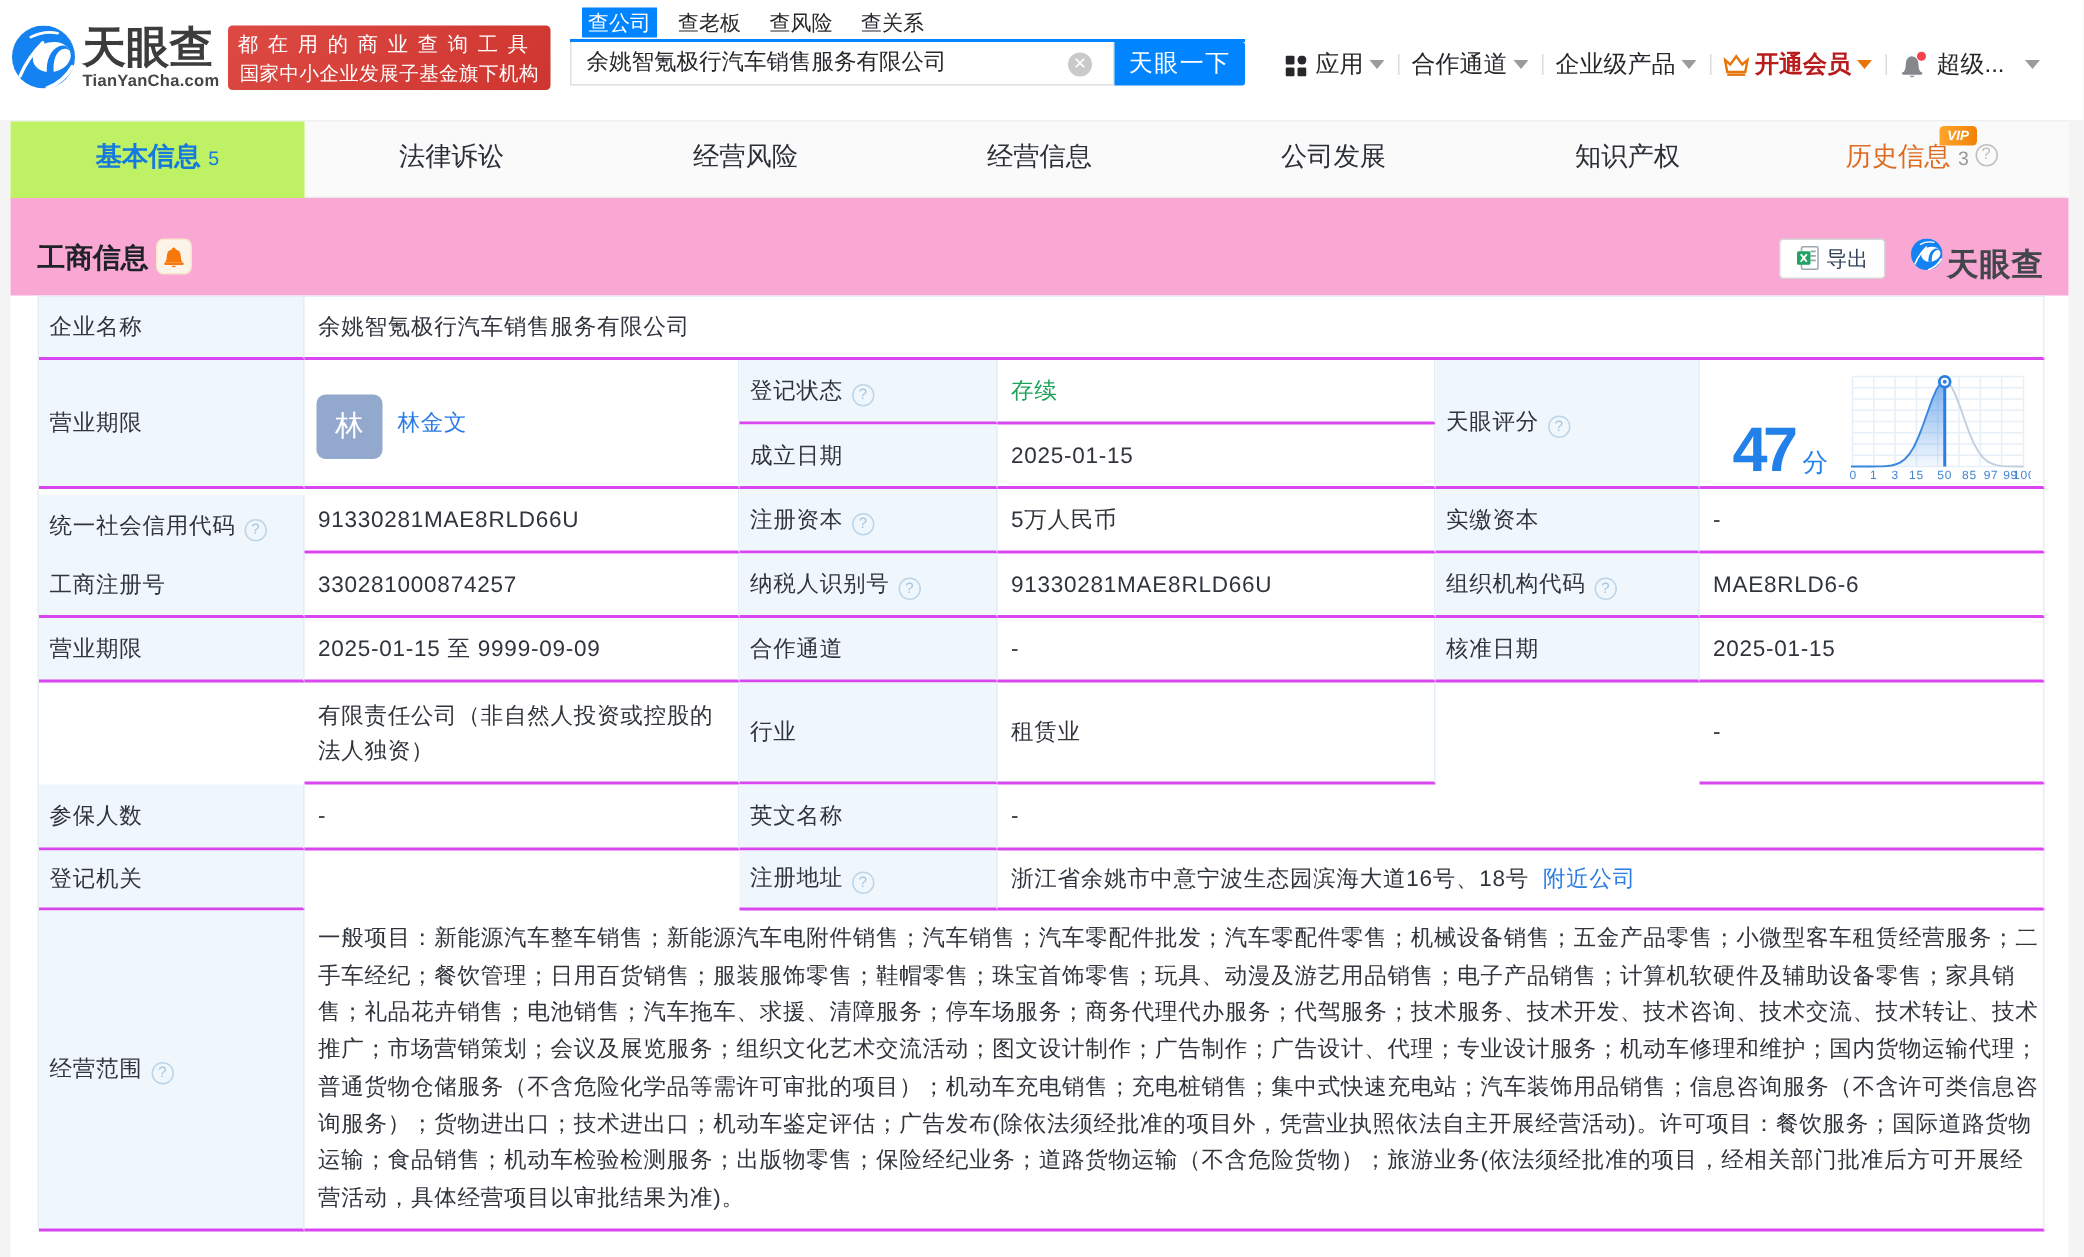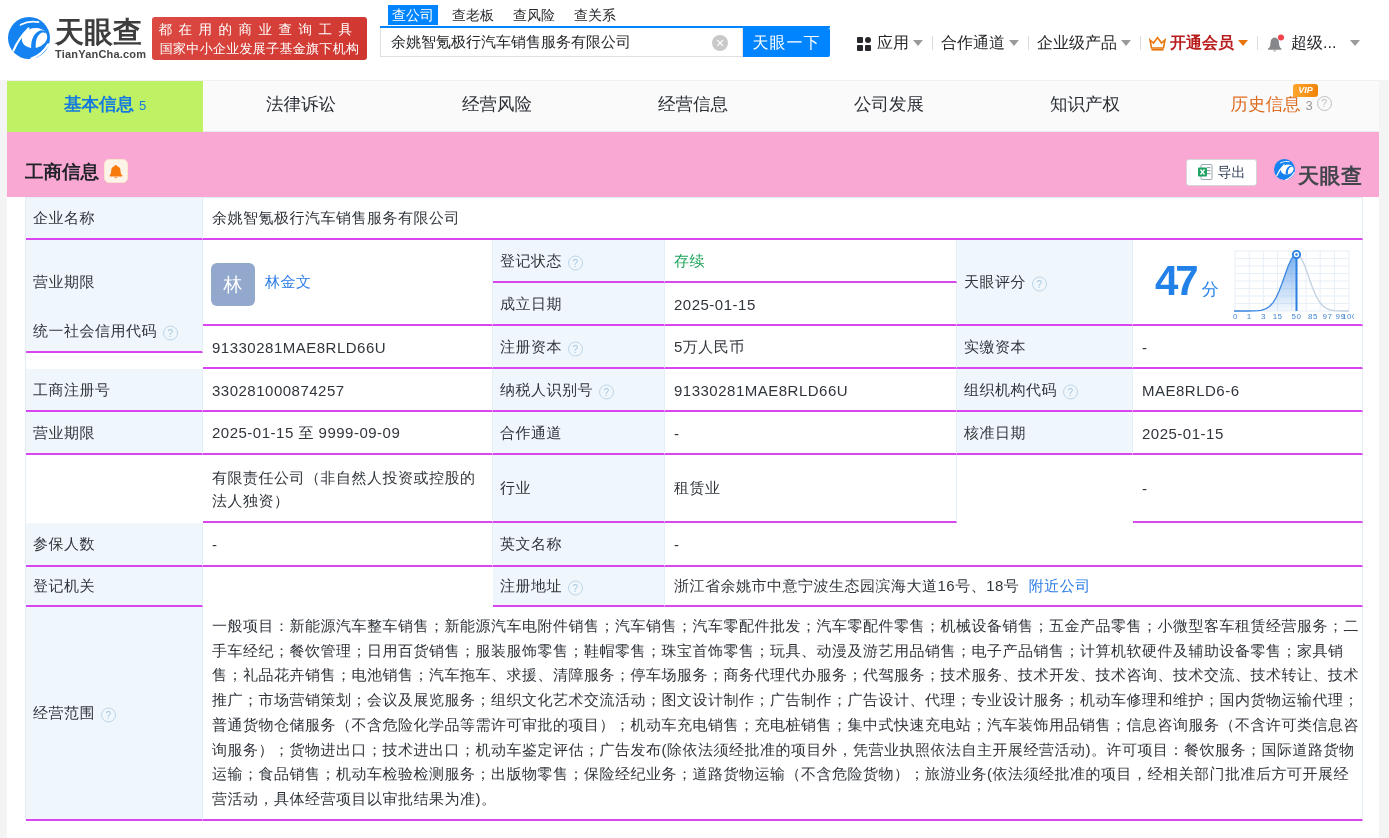--- a/index.html
+++ b/index.html
@@ -152,21 +152,21 @@
 <div class="cell lblc" style="left:467px;top:85px;width:172px;height:43px">
         <div class="in">成立日期</div>
       </div>
 <div class="cell " style="left:639px;top:85px;width:292px;height:43px">
         <div class="in">2025-01-15</div>
       </div>
 <div class="cell lblc" style="left:931px;top:42px;width:176px;height:86px">
         <div class="in">天眼评分<span class="qm2">?</span></div>
       </div>
 <div class="cell " style="left:1107px;top:42px;width:230px;height:86px">
-        <div style="position:absolute;left:22px;top:22px;font-size:42px;font-weight:bold;color:#2181e8;line-height:38px;letter-spacing:-3px">47<span style="font-size:17px;font-weight:normal;margin-left:6px;letter-spacing:0">分</span></div>
+        <div style="position:absolute;left:22px;top:41px;font-size:42px;font-weight:bold;color:#2181e8;line-height:38px;letter-spacing:-3px">47<span style="font-size:17px;font-weight:normal;margin-left:6px;letter-spacing:0">分</span></div>
 <svg style="position:absolute;left:99px;top:9px" width="122" height="73" viewBox="0 0 122 73">
 <g stroke="#e7eff7" stroke-width="1">
 <path d="M3 2 H117 M3 9.5 H117 M3 17 H117 M3 24.5 H117 M3 32 H117 M3 39.5 H117 M3 47 H117 M3 54.5 H117 M3 62 H117"></path>
 <path d="M3 2 V62 M17.2 2 V62 M31.4 2 V62 M45.6 2 V62 M59.8 2 V62 M74 2 V62 M88.2 2 V62 M102.4 2 V62 M117 2 V62"></path>
 </g>
 <defs>
             <linearGradient id="bf" x1="0" y1="0" x2="0" y2="1">
               <stop offset="0" stop-color="#4d94e8" stop-opacity="0.75"></stop>
               <stop offset="1" stop-color="#4d94e8" stop-opacity="0.06"></stop>
             </linearGradient>
@@ -183,21 +183,21 @@
             <text x="31.4" y="70">3</text>
             <text x="45.6" y="70">15</text>
             <text x="64.5" y="70">50</text>
             <text x="81" y="70">85</text>
             <text x="95.4" y="70">97</text>
             <text x="108.4" y="70">99</text>
             <text x="117.5" y="70">100</text>
 </g>
         </svg>
       </div>
-<div class="cell lblc" style="left:0px;top:112px;width:177px;height:43px">
+<div class="cell lblc" style="left:0px;top:132px;width:177px;height:43px">
         <div class="in">统一社会信用代码<span class="qm2">?</span></div>
       </div>
 <div class="cell " style="left:177px;top:128px;width:290px;height:43px">
         <div class="in">91330281MAE8RLD66U</div>
       </div>
 <div class="cell lblc" style="left:467px;top:128px;width:172px;height:43px">
         <div class="in">注册资本<span class="qm2">?</span></div>
       </div>
 <div class="cell " style="left:639px;top:128px;width:292px;height:43px">
         <div class="in">5万人民币</div>

